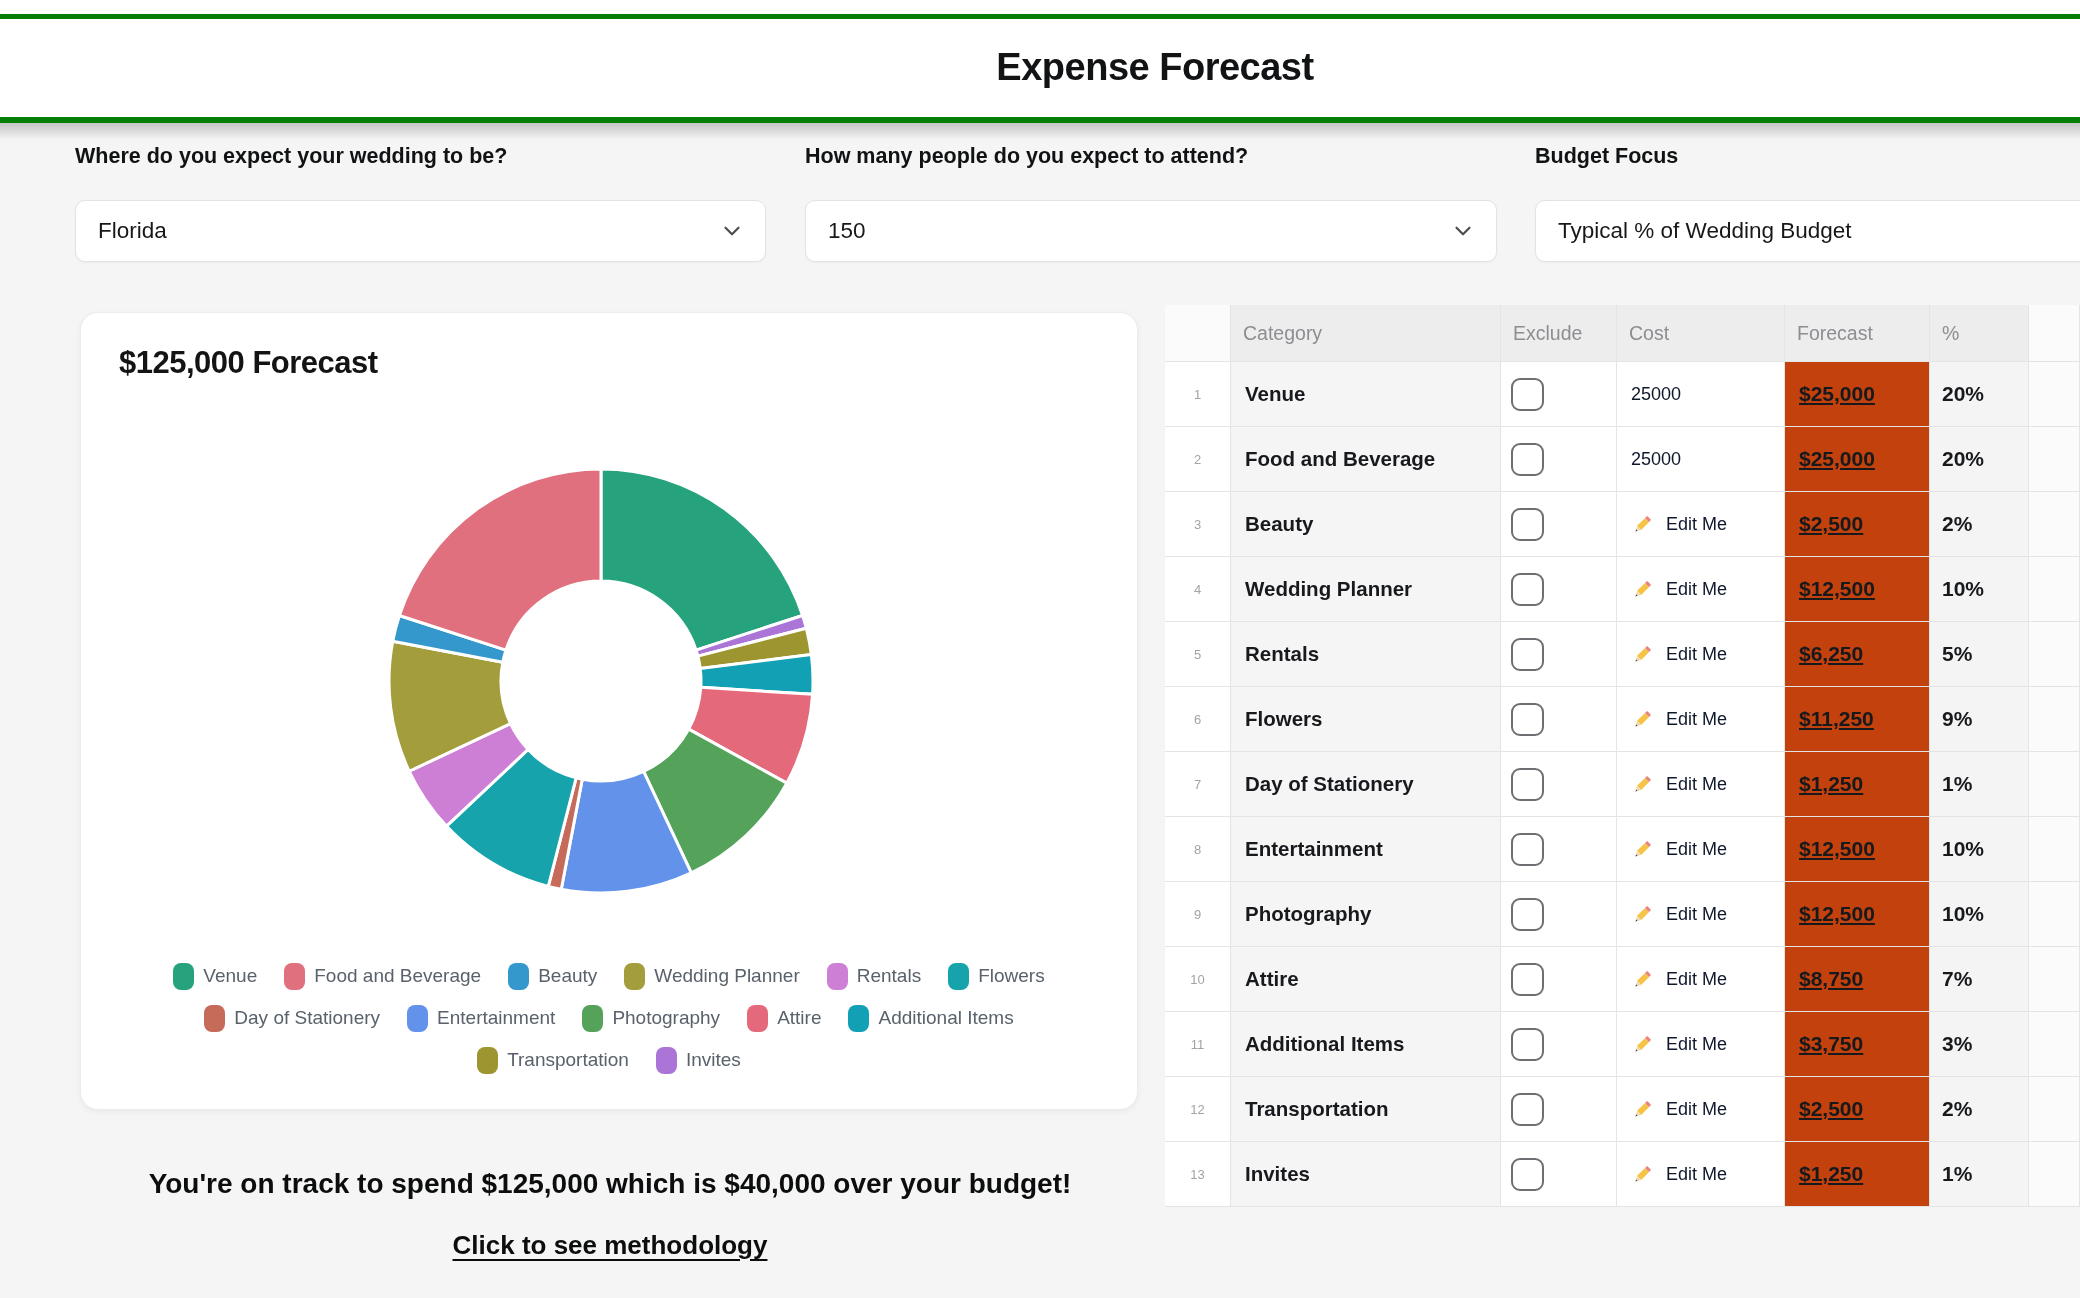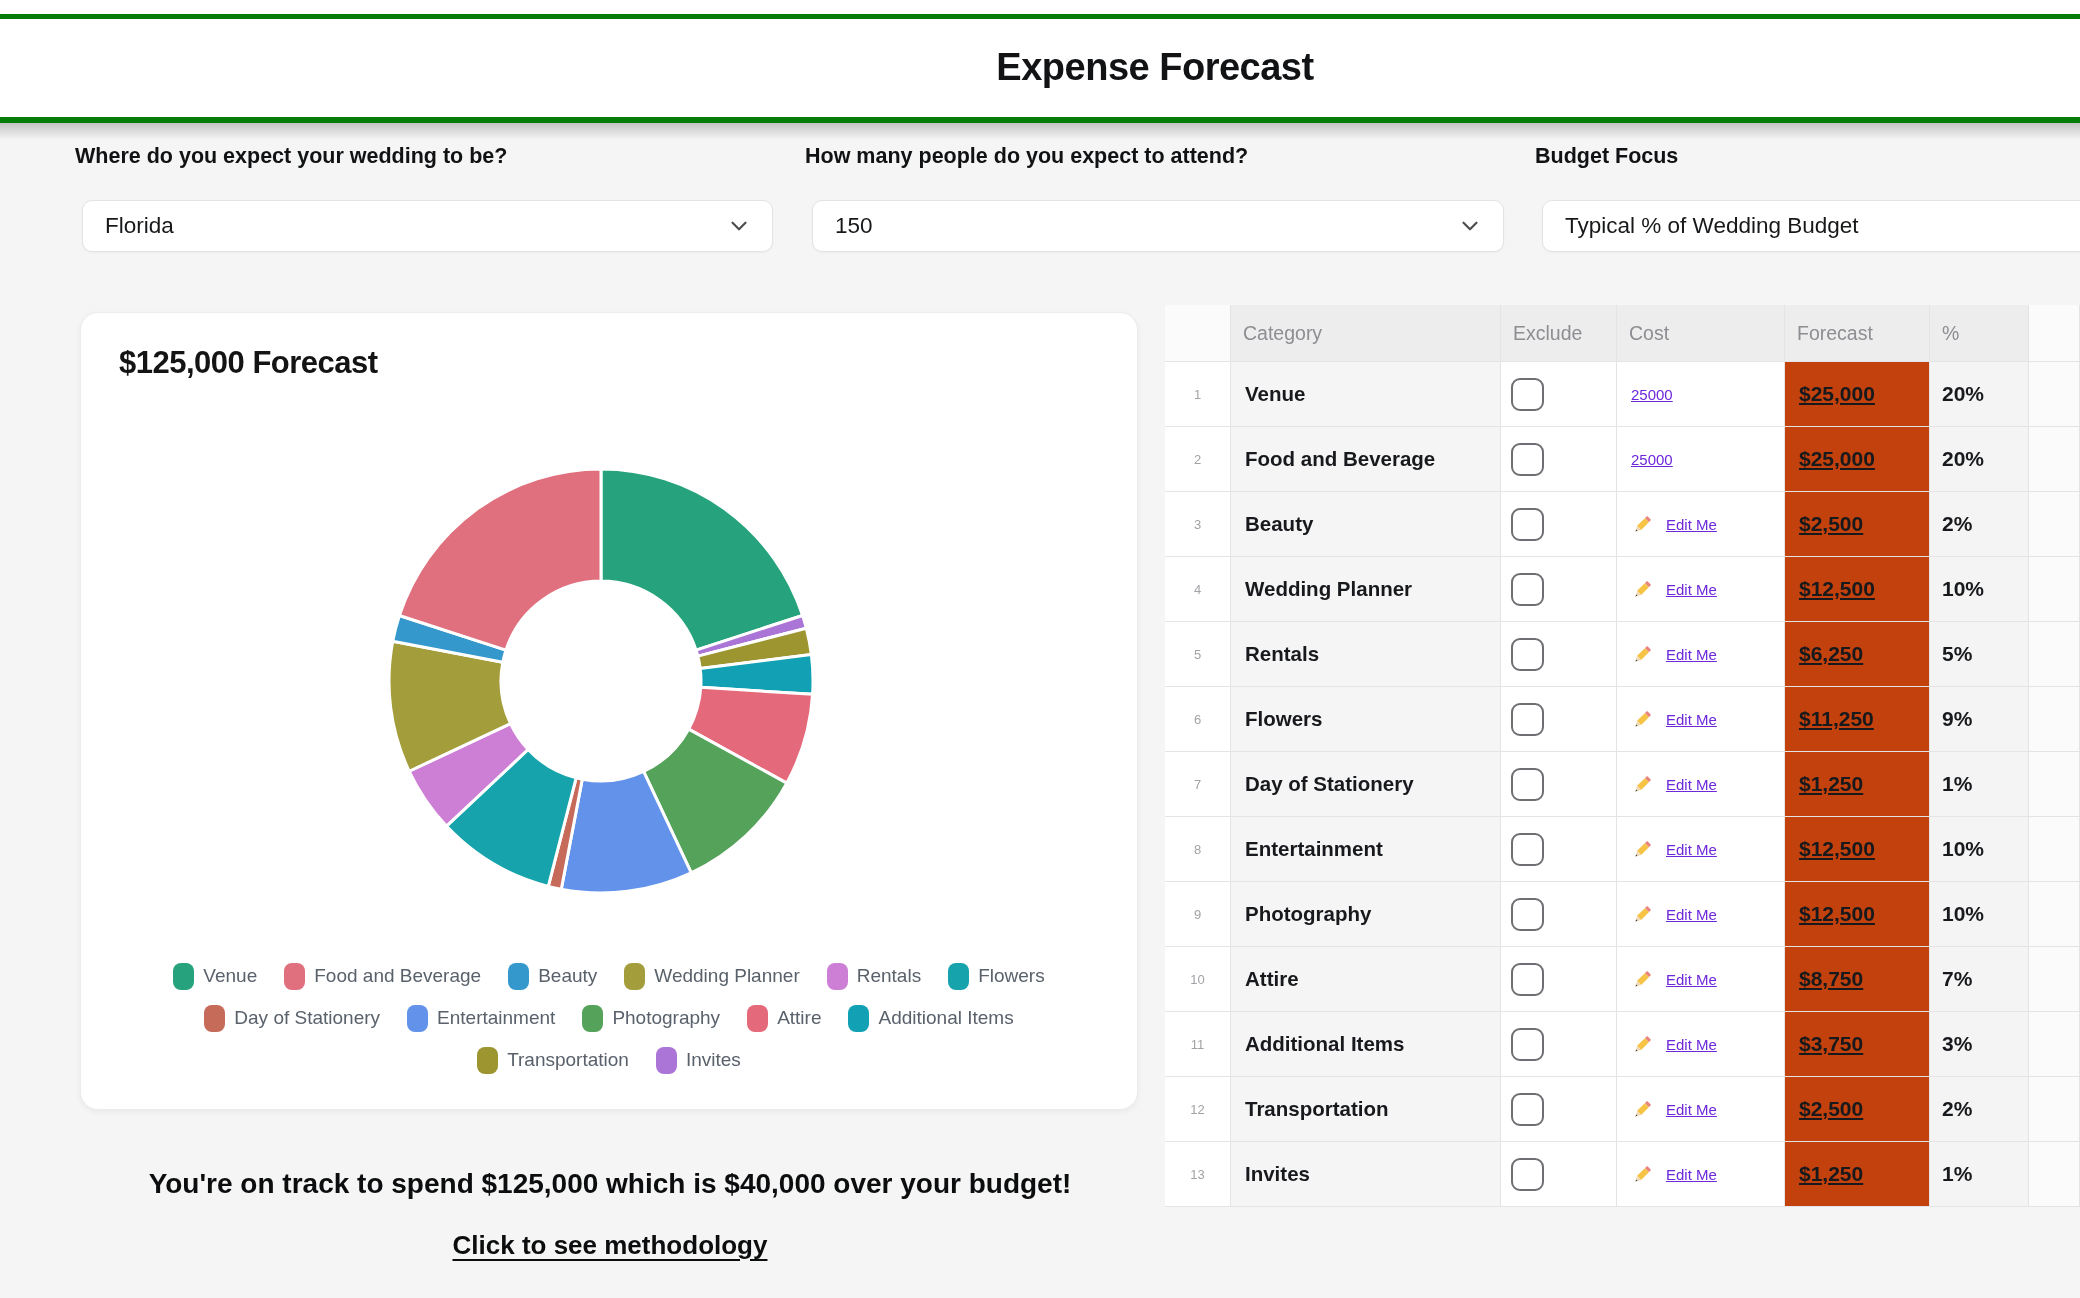--- a/index.html
+++ b/index.html
@@ -21,25 +21,25 @@
     font-size:38px; font-weight:700; color:#111315; letter-spacing:-0.5px;
   }
   .header-shadow {
     position:absolute; left:0; top:123px; width:2310px; height:17px;
     background:linear-gradient(to bottom, rgba(0,0,0,0.20), rgba(0,0,0,0));
   }
   
   .control-group { position:absolute; top:144px; }
   .control-group .lbl { display:block; font-size:21.5px; font-weight:700; color:#101214; margin-bottom:31px; }
   .select {
-    position:relative; height:52px; background:#ffffff;
+    position:relative; height:62px; background:#ffffff;
     border:1.5px solid #e3e3e4; border-radius:10px;
     box-shadow:0 1px 2px rgba(0,0,0,0.04);
     display:flex; align-items:center; padding:0 22px;
-    font-size:22.5px; color:#17181a; cursor:pointer;margin-left:7px;
+    font-size:22.5px; color:#17181a; cursor:pointer;
   }
   .select .chev { position:absolute; right:20px; top:50%; transform:translateY(-50%); display:flex; }
   #grp-location { left:75px; }  #grp-location .select { width:691px; }
   #grp-guests   { left:805px; } #grp-guests .select   { width:692px; }
   #grp-budget   { left:1535px; }#grp-budget .select   { width:775px; }
   
   .chart-card {
     position:absolute; left:80px; top:312px; width:1058px; height:798px;
     background:#ffffff; border:1px solid #ececec; border-radius:18px;
     box-shadow:0 2px 6px rgba(0,0,0,0.05);
@@ -71,21 +71,21 @@
   .th, .td {
     border-right:1px solid #e4e4e6; border-bottom:1px solid #e4e4e6;
     display:flex; align-items:center; overflow:hidden;
   }
   .th { height:57px; background:#ededee; font-size:19.5px; color:#8d8d92; padding-left:12px; }
   .th.gutter, .th.fill { background:#fbfbfb; border-right-color:#e4e4e6; padding:0; }
   .td { height:65px; background:#ffffff; }
   .td.gutter { justify-content:center; font-size:13px; color:#a3a3a7; padding:0; }
   .td.cat { background:#f5f5f6; font-size:20.5px; font-weight:600; color:#17191c; padding-left:14px; }
   .td.excl { padding-left:10px; }
-  .td.cost { padding-left:14px; font-size:15px; color:#6d28d9; cursor:text;text-decoration:underline; }
+  .td.cost { padding-left:14px; font-size:18px; color:#0f172a; cursor:text; }
   .td.fc  { background:#c2410c; font-size:21px; font-weight:700; padding-left:14px;text-decoration:underline; }
   .td.pct { background:#f4f4f5; font-size:21px; font-weight:700; padding-left:12px; }
   .td.fill { background:#fbfbfb; }
   .checkbox {
     width:33px; height:33px; background:#ffffff;
     border:2px solid #6f6f73; border-radius:9px; cursor:pointer;
   }
   .pencil { display:flex; margin-right:12px; }
 </style>
 </head>

